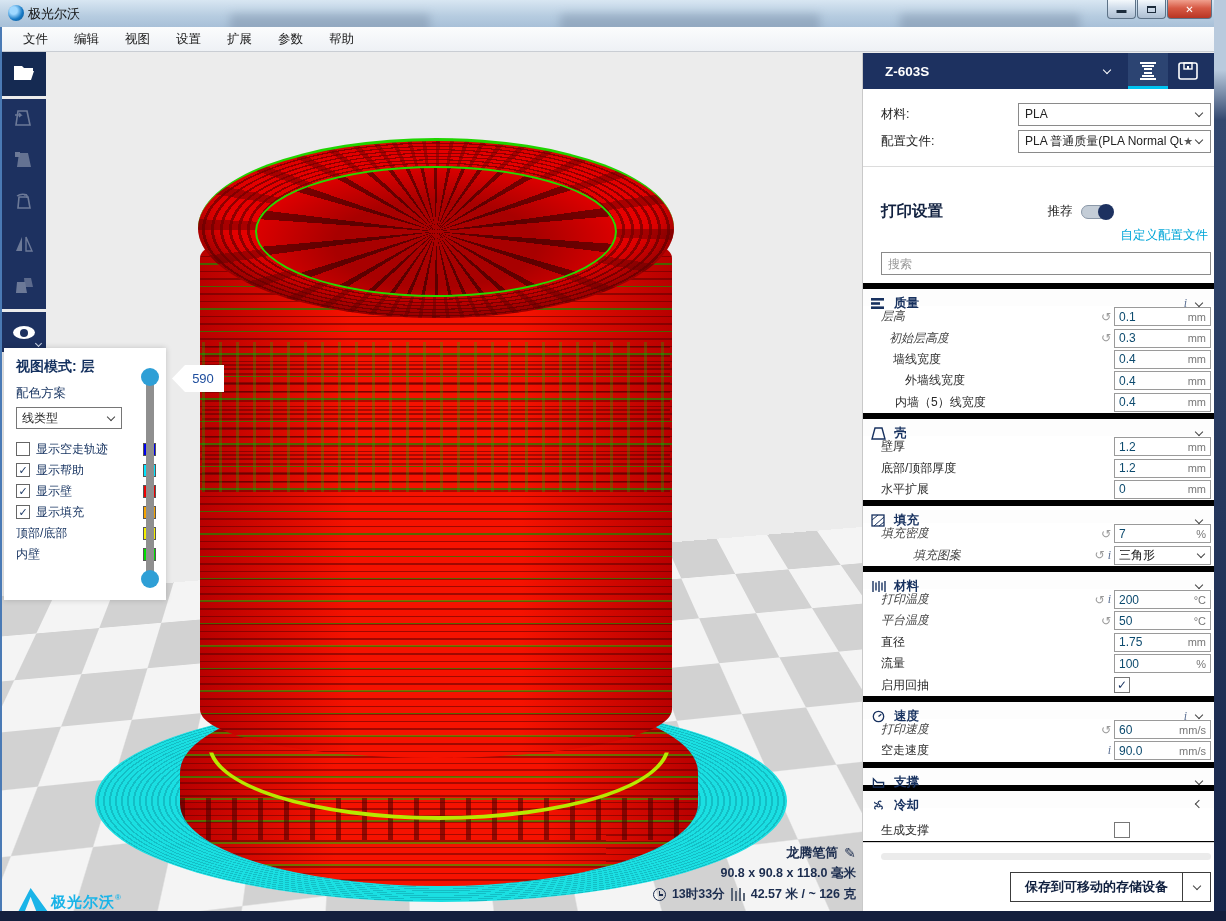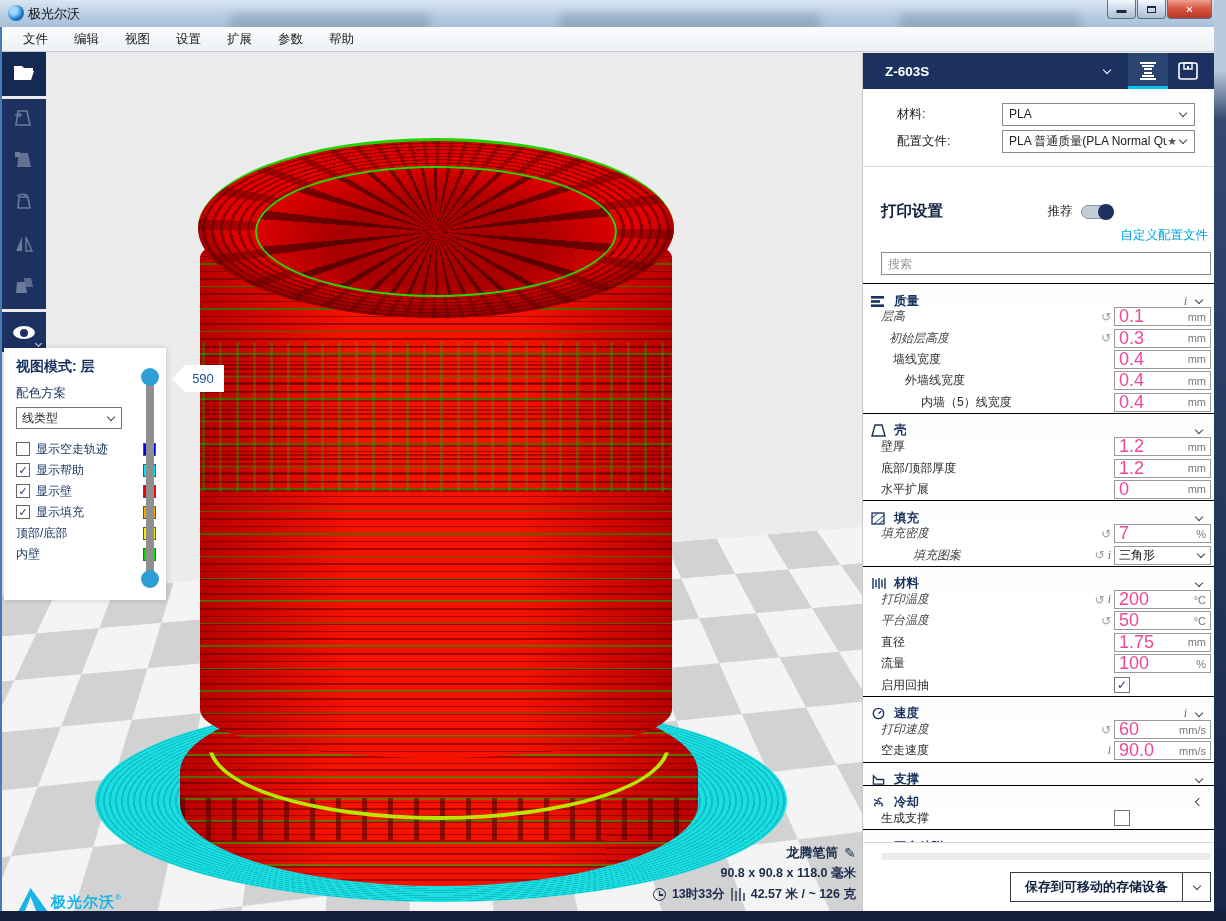--- a/index.html
+++ b/index.html
@@ -146,21 +146,21 @@
     border-left:1px solid #c9c9c9; display:flex; flex-direction:column; }
   .machine-bar { height:36px; background:#1d3160; display:flex; align-items:center; flex:none; }
   .machine-name { color:#fff; font-size:13.5px; font-weight:bold; margin-left:22px; }
   .machine-bar .chev { margin-left:auto; margin-right:18px; }
   .hdr-btn { width:40px; height:36px; display:flex; align-items:center; justify-content:center; position:relative; flex:none; }
   .hdr-btn.active { background:#2c4472; }
   .hdr-btn.active::after { content:""; position:absolute; left:0; bottom:0; width:100%; height:3px; background:#00c3f0; }
   .hdr-btn.last { margin-right:6px; }
 
   .matprof { padding:10px 3px 10px 18px; flex:none; border-bottom:1px solid #dcdcdc; }
-  .mp-row { display:flex; align-items:center; height:24px; margin:3px 16px; }
+  .mp-row { display:flex; align-items:center; height:24px; margin:3px 0; }
   .mp-label { font-size:12.5px; color:#222; }
   .mp-select { margin-left:auto; width:193px; height:23px; border:1px solid #8a8a8a; display:flex;
     align-items:center; padding:0 6px; font-size:12px; color:#222; background:#fff; }
   .mp-select .val { overflow:hidden; white-space:nowrap; max-width:158px; }
   .mp-select .star { margin-left:auto; font-size:11px; color:#555; }
   .mp-select .chev { margin-left:3px; }
   .mp-select.simple .chev { margin-left:auto; }
 
   .ps-titlerow { display:flex; align-items:center; padding:12px 3px 8px 18px; flex:none; }
   .ps-title { font-size:15.5px; font-weight:bold; color:#10203f; }
@@ -170,34 +170,34 @@
   .toggle::after { content:""; position:absolute; right:-2px; top:-2px; width:16px; height:16px;
     border-radius:50%; background:#1d3160; }
   .ps-link { font-size:12.5px; color:#00a6d8; margin-right:3px; white-space:nowrap;margin-top:48px; }
 
   .search-wrap { padding:0 3px 8px 18px; flex:none; }
   .search-input { width:100%; height:23px; border:1px solid #8a8a8a; font-size:12px; padding:0 6px;
     color:#222; font-family:inherit; }
   .search-input::placeholder { color:#999; }
 
   .settings-list { flex:1 1 auto; overflow:hidden; }
-  .sec-header { display:flex; align-items:center; height:23px; padding:12px 10px 0 8px; border-top:1px solid #000000;
+  .sec-header { display:flex; align-items:center; height:23px; padding:12px 10px 0 8px; border-top:6px solid #000000;
     background:#fdfdfd; }
   .sec-icon { width:17px; height:14px; margin-right:6px; display:flex; align-items:center; }
   .sec-title { font-size:12.5px; font-weight:bold; color:#17315f; }
   .sec-right { margin-left:auto; display:flex; align-items:center; gap:7px; }
   .info-i { font-family:"Liberation Serif","DejaVu Serif",serif; font-style:italic; font-size:12px; color:#5a6f93; }
   .set-row { display:flex; align-items:center; height:21.4px; padding-right:3px; }
   .row-label { font-size:12px; color:#2a2a2a; white-space:nowrap; overflow:hidden; }
   .row-label.changed { font-style:italic; color:#444; }
   .row-icons { margin-left:auto; display:flex; align-items:center; gap:3px; padding-right:3px; }
   .undo { font-size:12px; color:#9a9a9a; line-height:1; }
   .ctrl-input { width:97px; height:19px; border:1px solid #9a9a9a; background:#fff; display:flex;
     align-items:center; padding:0 4px; flex:none; }
-  .ctrl-input .v { font-size:18px; color:#ec4899; }
+  .ctrl-input .v { font-size:12px; color:#0c4a6e; }
   .ctrl-input .u { margin-left:auto; font-size:11px; color:#777; }
   .ctrl-dd { width:97px; height:19px; border:1px solid #9a9a9a; background:#fff; display:flex;
     align-items:center; padding:0 4px; flex:none; font-size:12px; color:#111; }
   .ctrl-dd .chev { margin-left:auto; }
   .ctrl-check { width:16px; height:16px; border:1px solid #777; background:#fff; flex:none;
     font-size:12px; line-height:14px; text-align:center; color:#17315f; margin-right:81px; }
 
   .rp-footer { flex:none; border-top:1px solid #d6d6d6; padding:10px 3px 10px 18px; }
   .ready-text { font-size:14px; font-weight:bold; color:#10203f; margin-bottom:8px; }
   .progress { height:7px; border-radius:4px; background:#ebebeb; margin-bottom:12px; }
@@ -474,21 +474,21 @@
           </span>
         </div>
         <div class="set-row" style="padding-left: 42px;">
           <span class="row-label">外墙线宽度</span>
           <span class="row-icons"></span>
           <span class="ctrl-input">
             <span class="v">0.4</span>
             <span class="u">mm</span>
           </span>
         </div>
-        <div class="set-row" style="padding-left: 58px;">
+        <div class="set-row" style="padding-left: 32px;">
           <span class="row-label">内墙（5）线宽度</span>
           <span class="row-icons"></span>
           <span class="ctrl-input">
             <span class="v">0.4</span>
             <span class="u">mm</span>
           </span>
         </div>
         <div class="sec-header">
           <span class="sec-icon">
             <svg width="15" height="13" viewBox="0 0 15 13">
@@ -670,21 +670,21 @@
                 <path d="M5.9 7.8 C3.2 7 2.5 10 4.5 11"></path>
                 <path d="M6 5 C4 4 3 5.5 3.5 3"></path>
               </g>
             </svg>
           </span>
           <span class="sec-title">冷却</span>
           <span class="sec-right">
             <span class="chev left"></span>
           </span>
         </div>
-        <div class="set-row" style="padding-left: 18px;">
+        <div class="set-row" style="padding-left: 18px; margin-top: 12px;">
           <span class="row-label">生成支撑</span>
           <span class="row-icons"></span>
           <span class="ctrl-check"></span>
         </div>
         <div class="sec-header">
           <span class="sec-icon">
             <svg width="15" height="13" viewBox="0 0 15 14">
               <g fill="#17315f">
                 <circle cx="7.5" cy="2.5" r="1.4"></circle>
                 <rect x="1" y="6" width="13" height="1.8"></rect>

